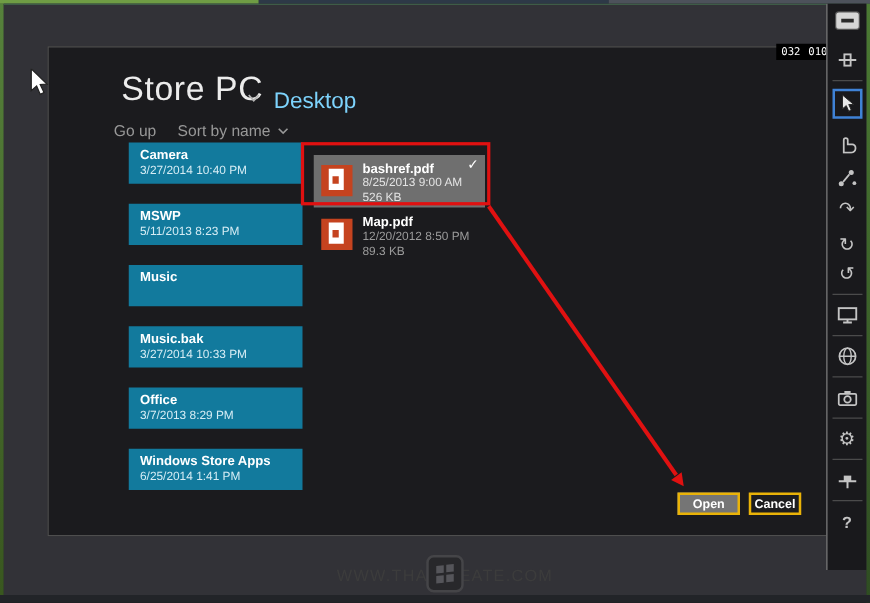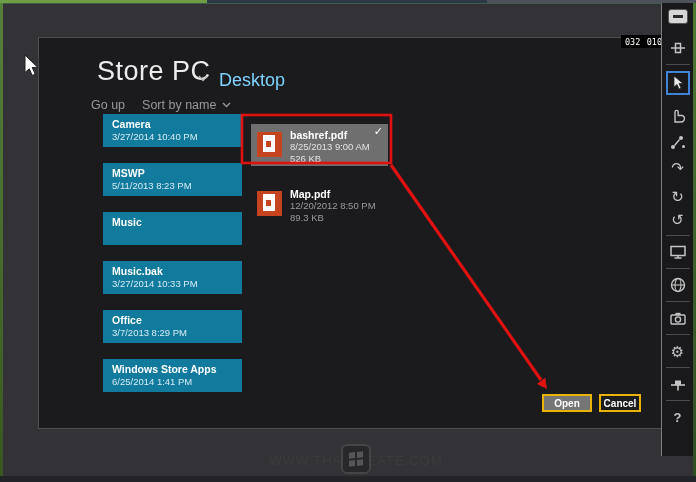--- a/index.html
+++ b/index.html
@@ -28,21 +28,21 @@
   .hdr-chev { position:absolute; left:159px; top:37px; }
 
   .cmd-row { position:absolute; left:52px; top:60px; display:flex; gap:17px; align-items:flex-end; }
   .cmd { font-size:12.5px; color:#989898; display:flex; align-items:center; gap:6px; cursor:default; }
 
   .folders { position:absolute; left:52px; top:76px; display:flex; flex-direction:column; gap:16px;margin-left:12px; }
   .folder-tile { width:139px; height:33px; padding:4px 0 0 9px; background:#127a9d; }
   .folder-name { font-size:10.5px; font-weight:bold; color:#fff; }
   .folder-date { font-size:9.5px; color:#d5ecf4; margin-top:1px; }
 
-  .files { position:absolute; left:212px; top:86px; display:flex; flex-direction:column; gap:17px; }
+  .files { position:absolute; left:212px; top:86px; display:flex; flex-direction:column; gap:1px; }
   .file-tile { width:137px; height:42px; display:flex; position:relative; }
   .file-tile.selected { background:#6f6f6f; }
   .pdficon { width:25px; height:25px; background:#c5431f; margin:8px 0 0 6px; position:relative; flex:none; }
   .pdficon .page { position:absolute; left:6px; top:3px; width:12px; height:17px; background:#fff; }
   .pdficon .mark { position:absolute; left:9px; top:9px; width:5px; height:6px; background:#c5431f; }
   .file-text { margin:5px 0 0 8px; }
   .file-name { font-size:10.5px; font-weight:bold; color:#fff; }
   .file-meta { font-size:9.5px; line-height:1.3; color:#9b9b9b; }
   .selected .file-meta { color:#e3e3e3; }
   .file-check { position:absolute; right:5px; top:1px; color:#fff; font-size:11px; }

